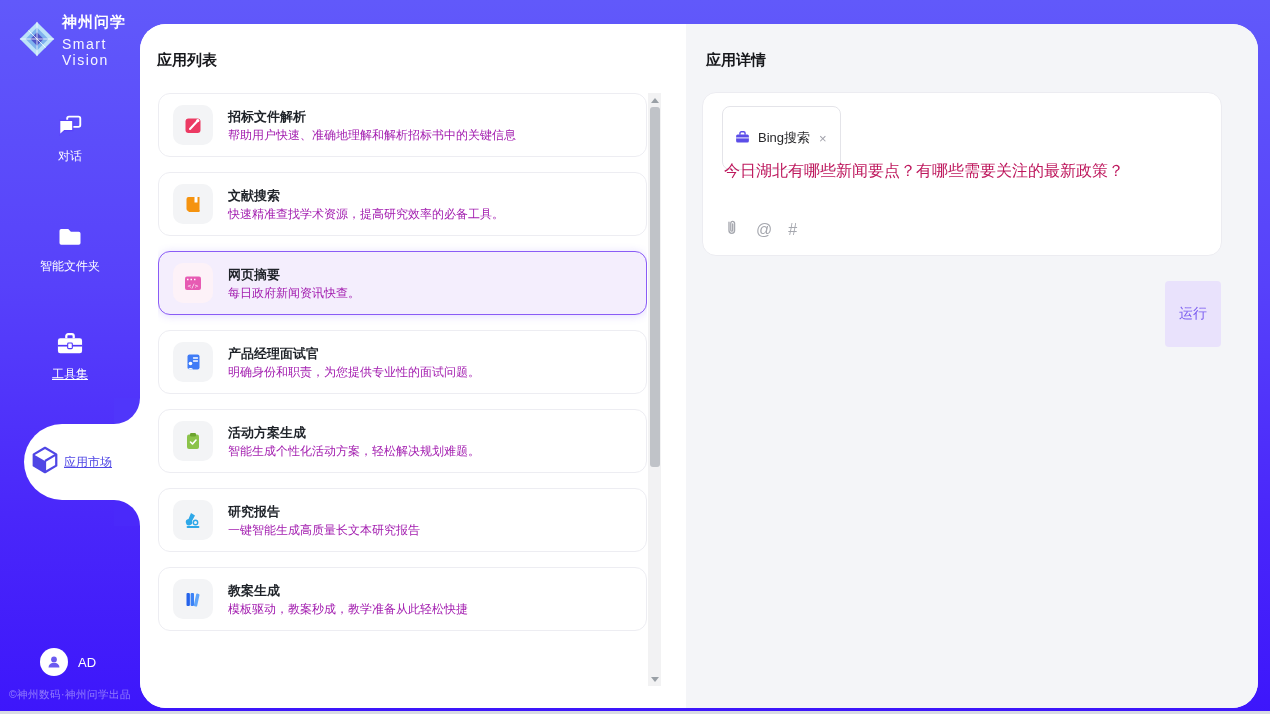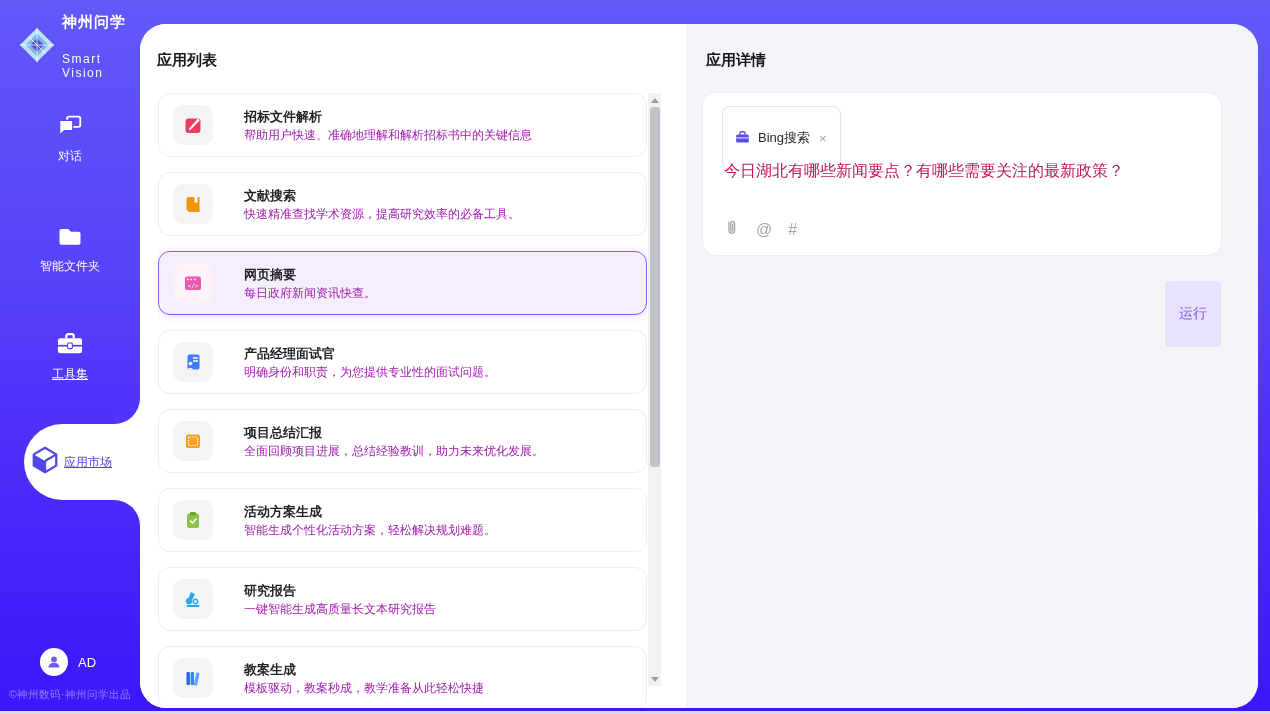--- a/index.html
+++ b/index.html
@@ -5,21 +5,21 @@
   html,body{margin:0;padding:0;background:#e8e8ee;}
   .app{position:relative;width:1270px;height:714px;overflow:hidden;
        font-family:"Liberation Sans","DejaVu Sans",sans-serif;
        background:linear-gradient(180deg,#6159FA 0%,#5741FA 40%,#4A27FA 72%,#3D16FB 100%);}
   .baseline{position:absolute;left:0;right:0;bottom:0;height:3px;background:#D9DBE3;z-index:9;}
 
   
   .sidebar{position:absolute;left:0;top:0;width:140px;height:714px;color:#fff;}
   .logo{position:absolute;top:13px;left:18px;display:flex;align-items:center;gap:6px;}
   .logo-text .name{font-size:15px;font-weight:bold;letter-spacing:1px;}
-  .logo-text .sub{font-size:12px;letter-spacing:1.5px;margin-top:20px;opacity:.95;}
+  .logo-text .sub{font-size:14px;letter-spacing:1.5px;margin-top:4px;opacity:.95;}
   .nav-item{position:absolute;left:0;width:140px;display:flex;flex-direction:column;align-items:center;gap:6px;cursor:pointer;}
   .nav-item .lbl{font-size:12px;color:#fff;}
   .nav-item .lbl.ul{text-decoration:underline;}
   .ni-chat{top:112px}.ni-folder{top:224px}.ni-tool{top:330px}.ni-gear{top:544px}
 
   .bubble{position:absolute;top:424px;left:24px;width:116px;height:76px;background:#fff;
           border-radius:38px 0 0 38px;display:flex;flex-direction:row;align-items:center;
           justify-content:center;gap:4px;padding-right:22px;box-sizing:border-box;cursor:pointer;z-index:2;}
   .bubble .lbl{font-size:12px;color:#4F46E5;text-decoration:underline;}
   .notch{position:absolute;right:0;width:26px;height:26px;background:#fff;overflow:hidden;}
@@ -32,21 +32,21 @@
   .user .uname{font-size:13px;color:#fff;}
   .copyright{position:absolute;bottom:12px;left:0;width:140px;text-align:center;font-size:10.5px;color:rgba(255,255,255,.42);letter-spacing:.5px;}
 
   
   .content{position:absolute;left:140px;top:24px;width:1118px;height:684px;border-radius:26px;
            overflow:hidden;display:flex;background:#fff;z-index:1;}
   .list-pane{position:relative;width:546px;background:#fff;flex:none;}
   .pane-title{font-size:15px;font-weight:bold;color:#17181C;margin:0;position:absolute;top:27px;left:17px;}
   .cards{position:absolute;top:69px;left:18px;width:489px;bottom:0;overflow:hidden;}
   .card{box-sizing:border-box;height:64px;border:1px solid #EDEDF2;border-radius:12px;background:#fff;
-        display:flex;align-items:center;padding:0 14px;gap:31px;margin-bottom:15px;cursor:pointer;}
+        display:flex;align-items:center;padding:0 14px;gap:15px;margin-bottom:15px;cursor:pointer;}
   .card.selected{background:#F4EEFD;border:1.3px solid #8A5CF6;box-shadow:0 1px 8px rgba(124,92,250,.22);}
   .iconbox{width:40px;height:40px;border-radius:10px;background:#F3F4F6;flex:none;
            display:flex;align-items:center;justify-content:center;}
   .card.selected .iconbox{background:#FDF2F8;}
   .card .tt{font-size:13px;font-weight:bold;color:#1F2329;line-height:1;}
   .card .dd{font-size:12px;color:#a21caf;margin-top:6px;line-height:1;}
 
   .scrollbar{position:absolute;left:508px;top:69px;width:13px;height:593px;background:#F2F2F3;}
   .sb-arrow{position:absolute;left:0;width:13px;height:14px;display:flex;align-items:center;justify-content:center;cursor:pointer;}
   .sb-arrow.up{top:0}.sb-arrow.down{bottom:0}
@@ -207,32 +207,20 @@
               <circle cx="7.5" cy="11.5" r="1.8" fill="#fff"></circle>
               <path d="M4.8 17.5 a3.2 3 0 0 1 5.4 0 z" fill="#fff"></path>
             </svg>
           </span>
           <span>
             <div class="tt">产品经理面试官</div>
             <div class="dd">明确身份和职责，为您提供专业性的面试问题。</div>
           </span>
         </div>
 
-        <div class="card">
-          <span class="iconbox">
-            <svg width="20" height="20" viewBox="0 0 20 20">
-              <rect x="3" y="3.5" width="14" height="13.5" rx="2" fill="#F6A21B"></rect>
-              <rect x="5.5" y="6" width="9" height="8.5" rx="1" fill="none" stroke="#fff" stroke-width="1.2" stroke-dasharray="1.6 1.2"></rect>
-            </svg>
-          </span>
-          <span>
-            <div class="tt">项目总结汇报</div>
-            <div class="dd">全面回顾项目进展，总结经验教训，助力未来优化发展。</div>
-          </span>
-        </div>
 
         <div class="card">
           <span class="iconbox">
             <svg width="20" height="20" viewBox="0 0 20 20">
               <rect x="4" y="3.5" width="12" height="14.5" rx="2" fill="#8BC34A"></rect>
               <rect x="7" y="2" width="6" height="3.5" rx="1.2" fill="#6BA32E"></rect>
               <path d="M7.5 11 l2 2 l3.5 -4" fill="none" stroke="#fff" stroke-width="1.6" stroke-linecap="round" stroke-linejoin="round"></path>
             </svg>
           </span>
           <span>

